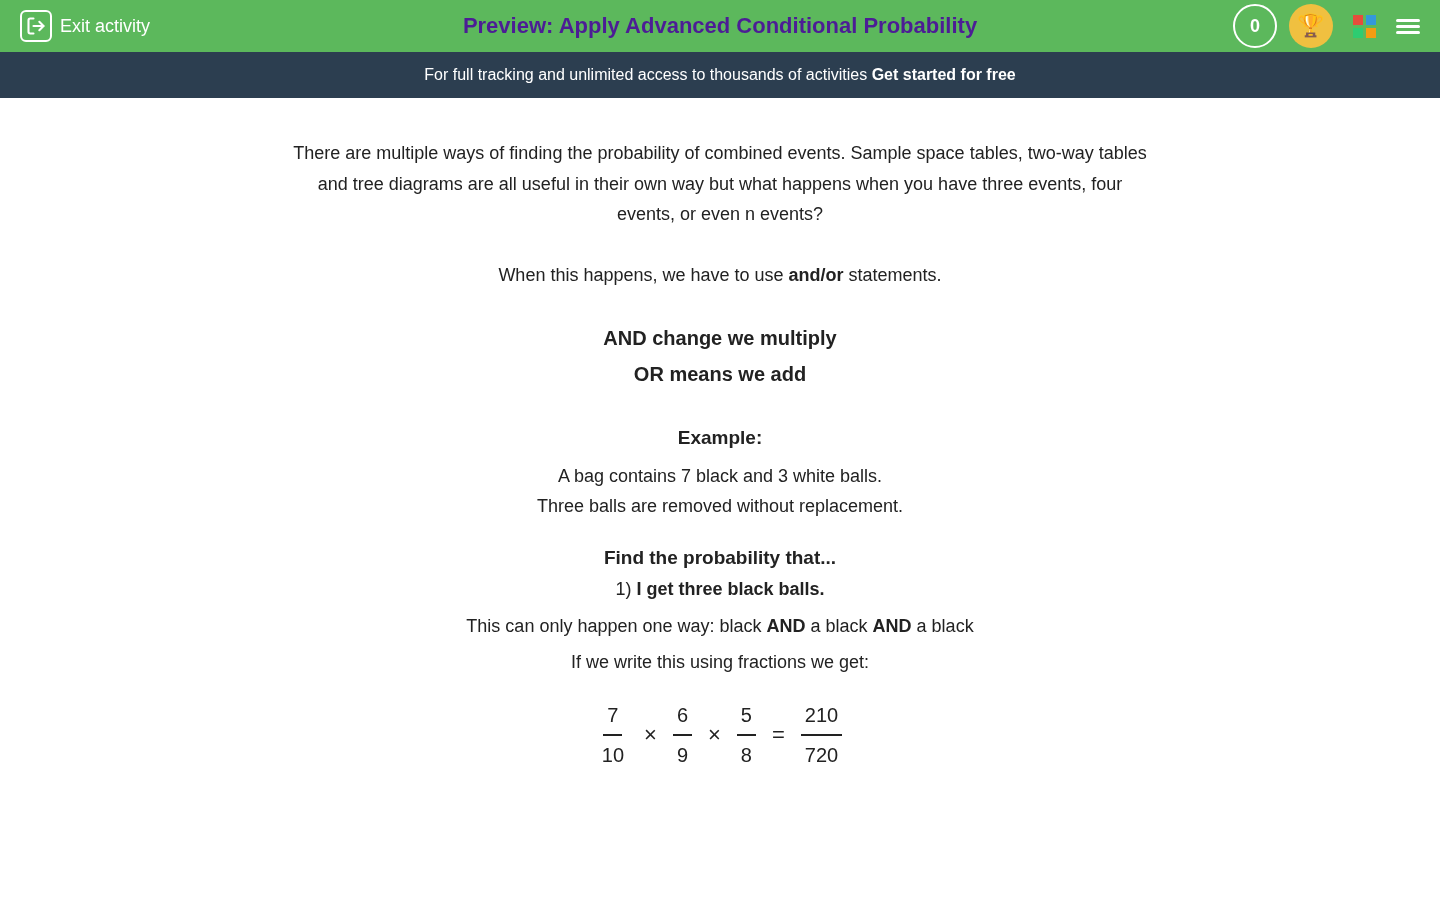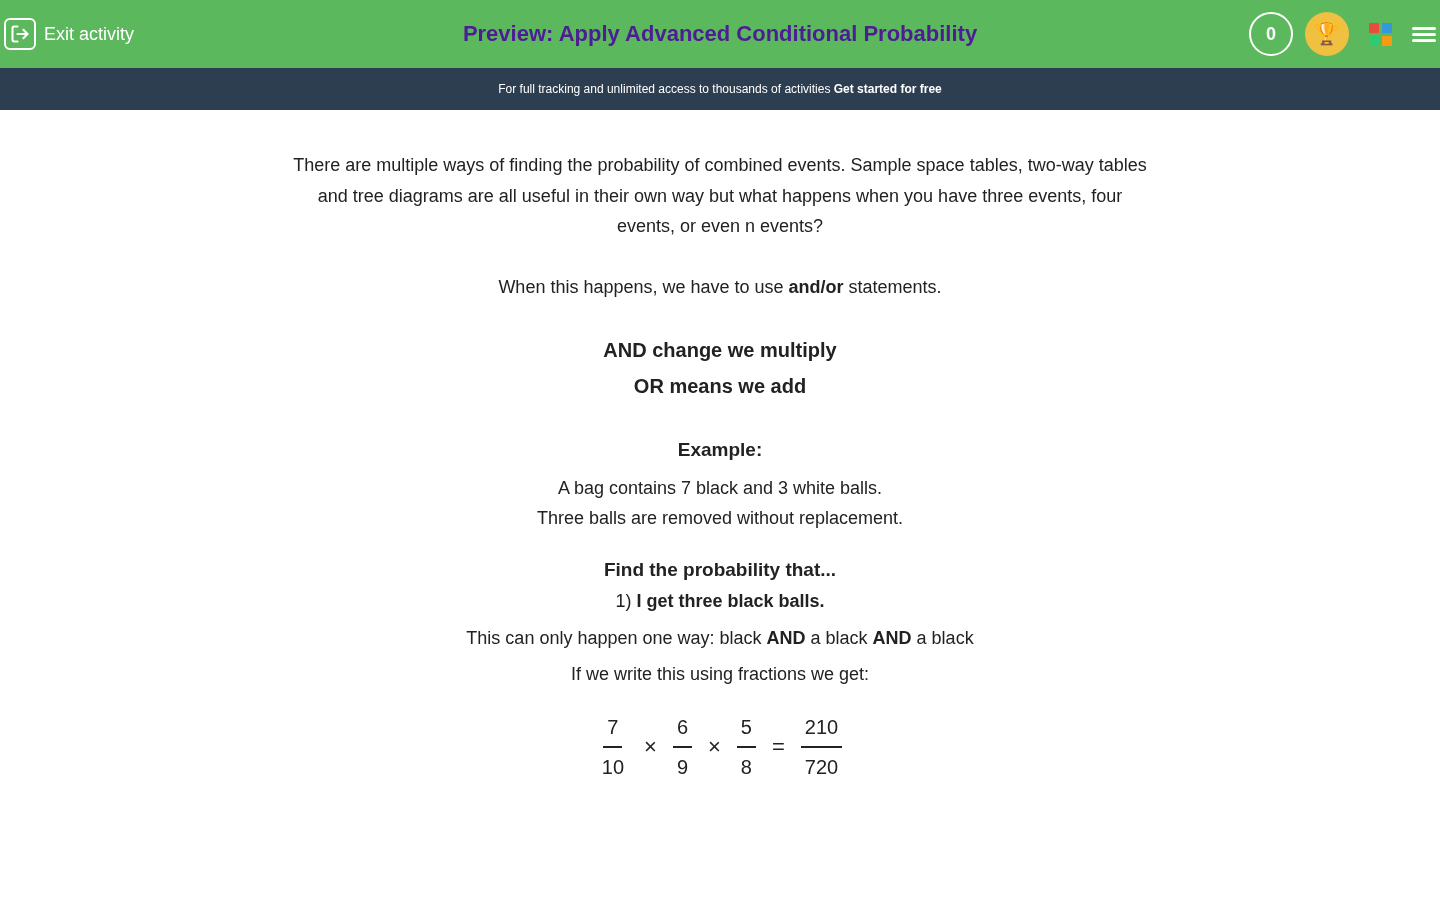--- a/index.html
+++ b/index.html
@@ -1,24 +1,24 @@
 <!DOCTYPE html>
 <html><head>
   <meta charset="utf-8">
   <style>
     * { margin: 0; padding: 0; box-sizing: border-box; }
     body { font-family: Arial, sans-serif; background: #fff; width: 1440px; min-height: 900px; overflow-x: hidden; }
 
     
     #top-nav {
       background: #5cb85c;
-      height: 68px;
-      display: flex;
-      align-items: center;
-      padding: 0 4px;
+      height: 52px;
+      display: flex;
+      align-items: center;
+      padding: 0 20px;
       position: relative;
     }
     #exit-btn {
       display: flex;
       align-items: center;
       gap: 8px;
       color: #fff;
       font-size: 18px;
       font-weight: 500;
       cursor: pointer;
@@ -98,21 +98,21 @@
     #squares-icon span:nth-child(2) { background: #3498db; }
     #squares-icon span:nth-child(3) { background: #2ecc71; }
     #squares-icon span:nth-child(4) { background: #f39c12; }
 
     
     #banner {
       background: #2c3e50;
       color: #fff;
       text-align: center;
       padding: 14px 20px;
-      font-size: 12px;
+      font-size: 16px;
     }
     #banner strong {
       font-weight: 700;
     }
 
     
     #main-content {
       max-width: 900px;
       margin: 0 auto;
       padding: 40px 20px 60px;

